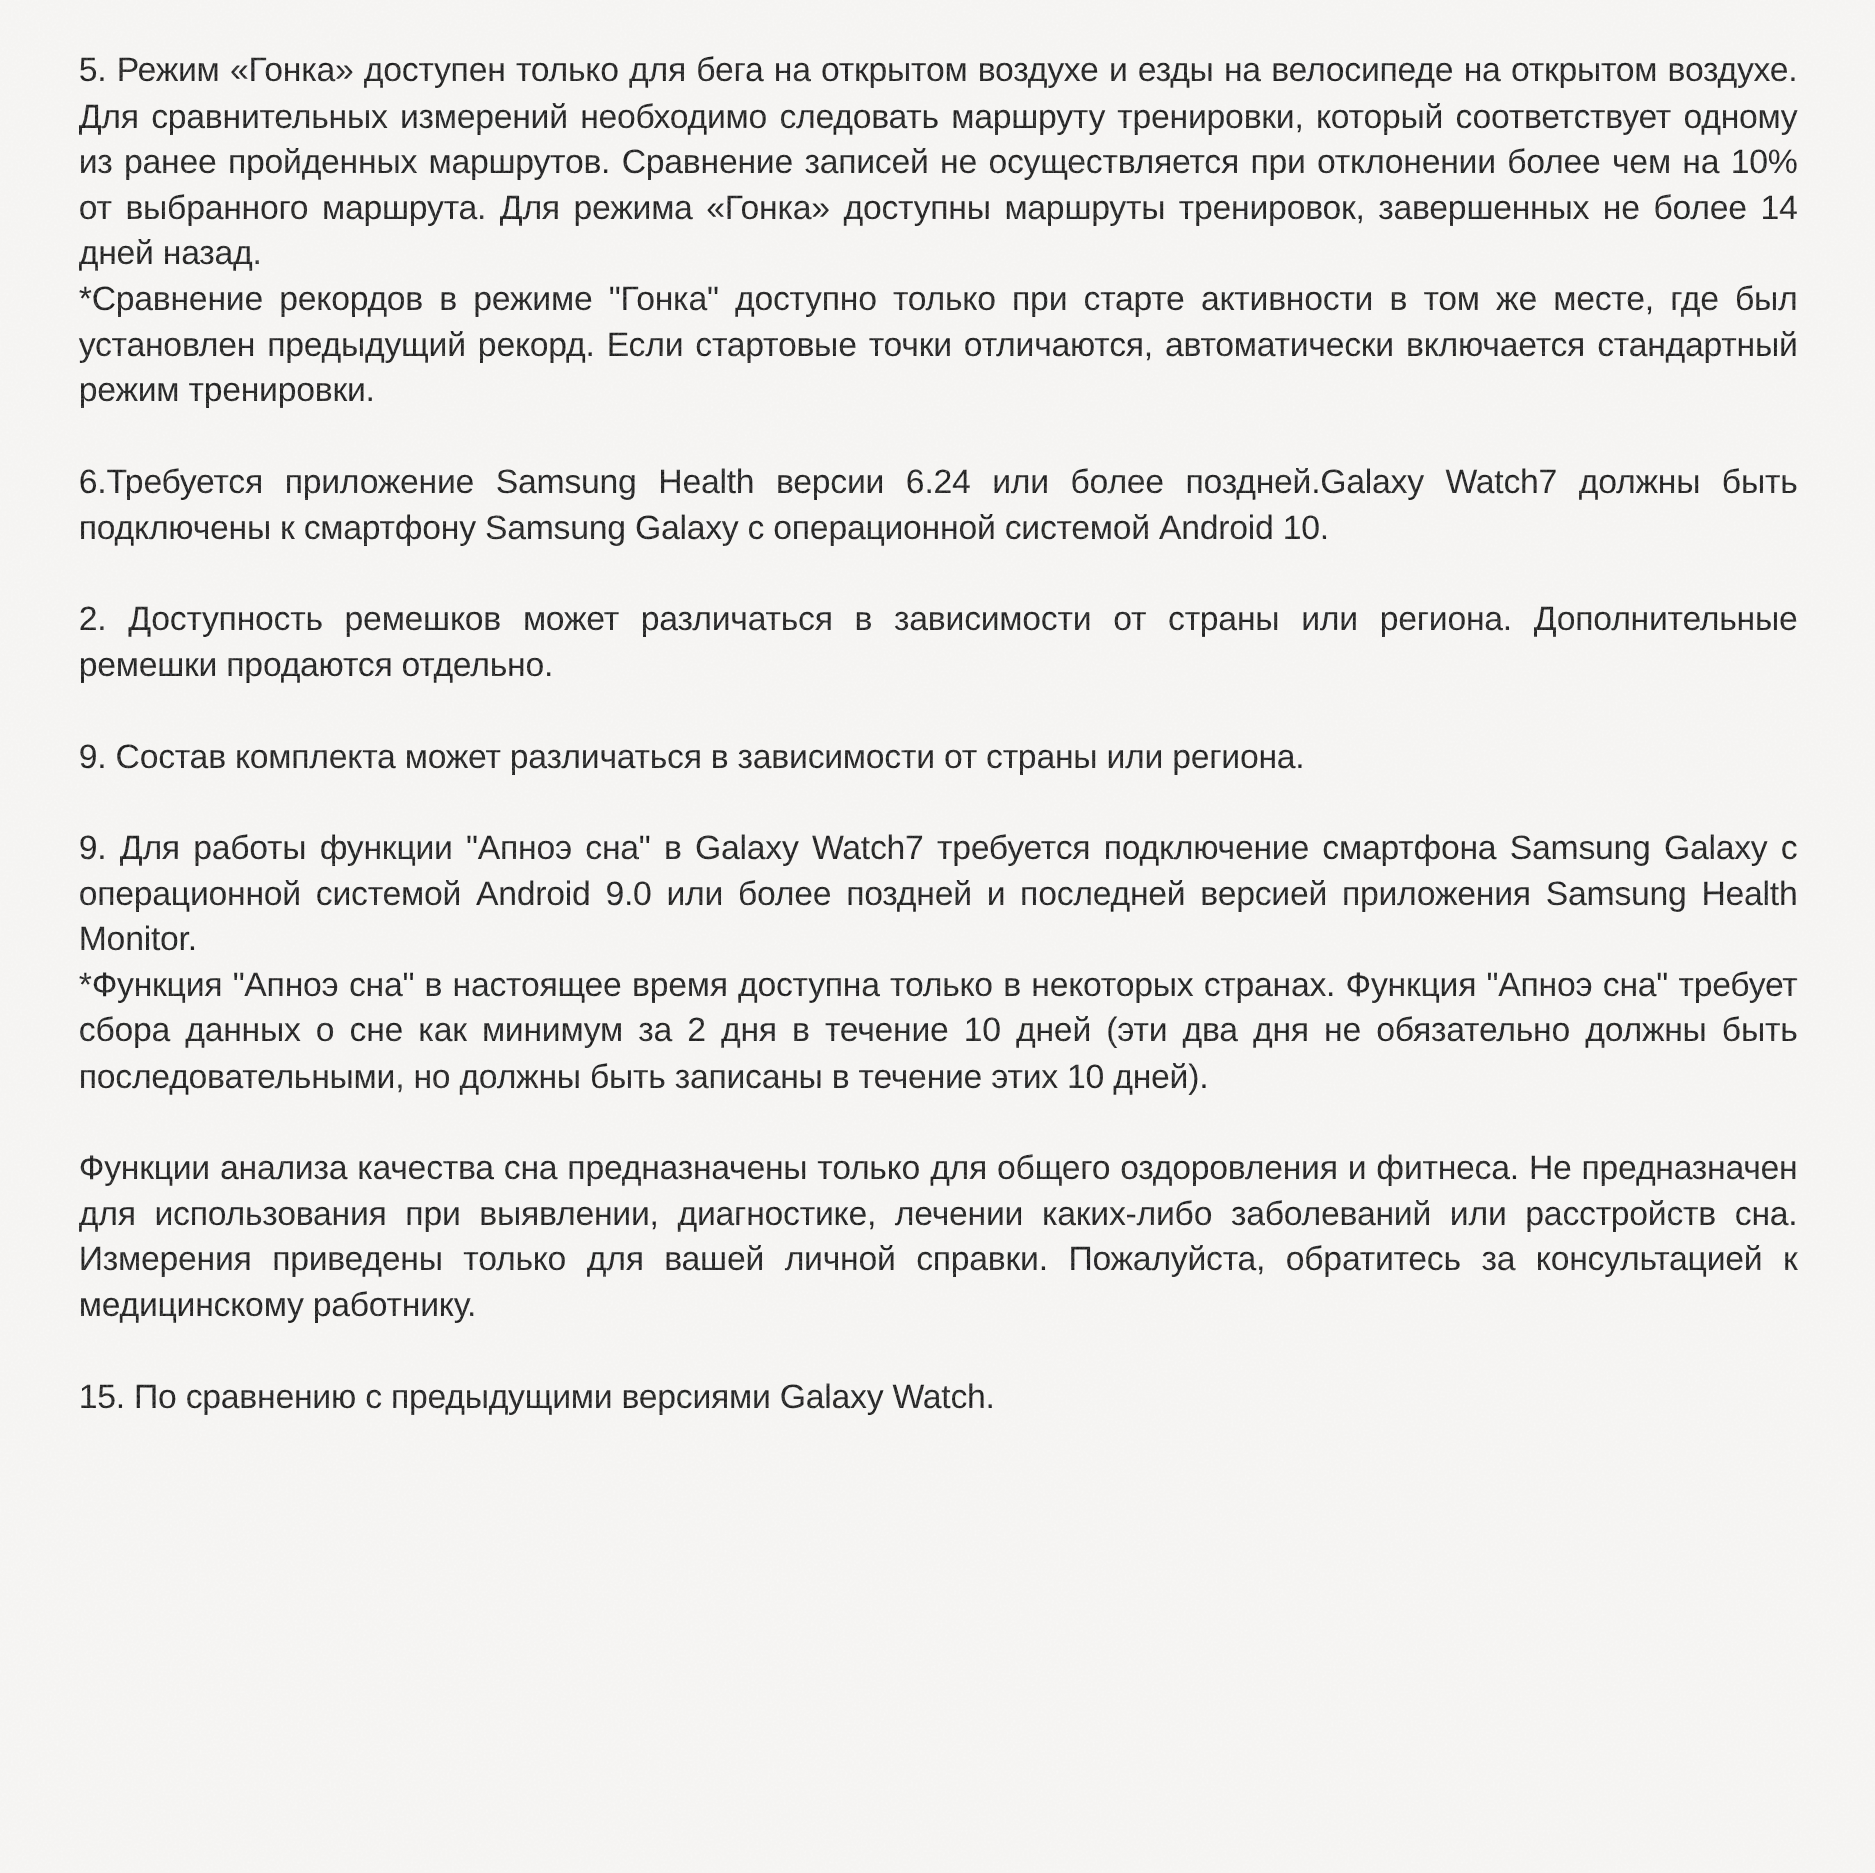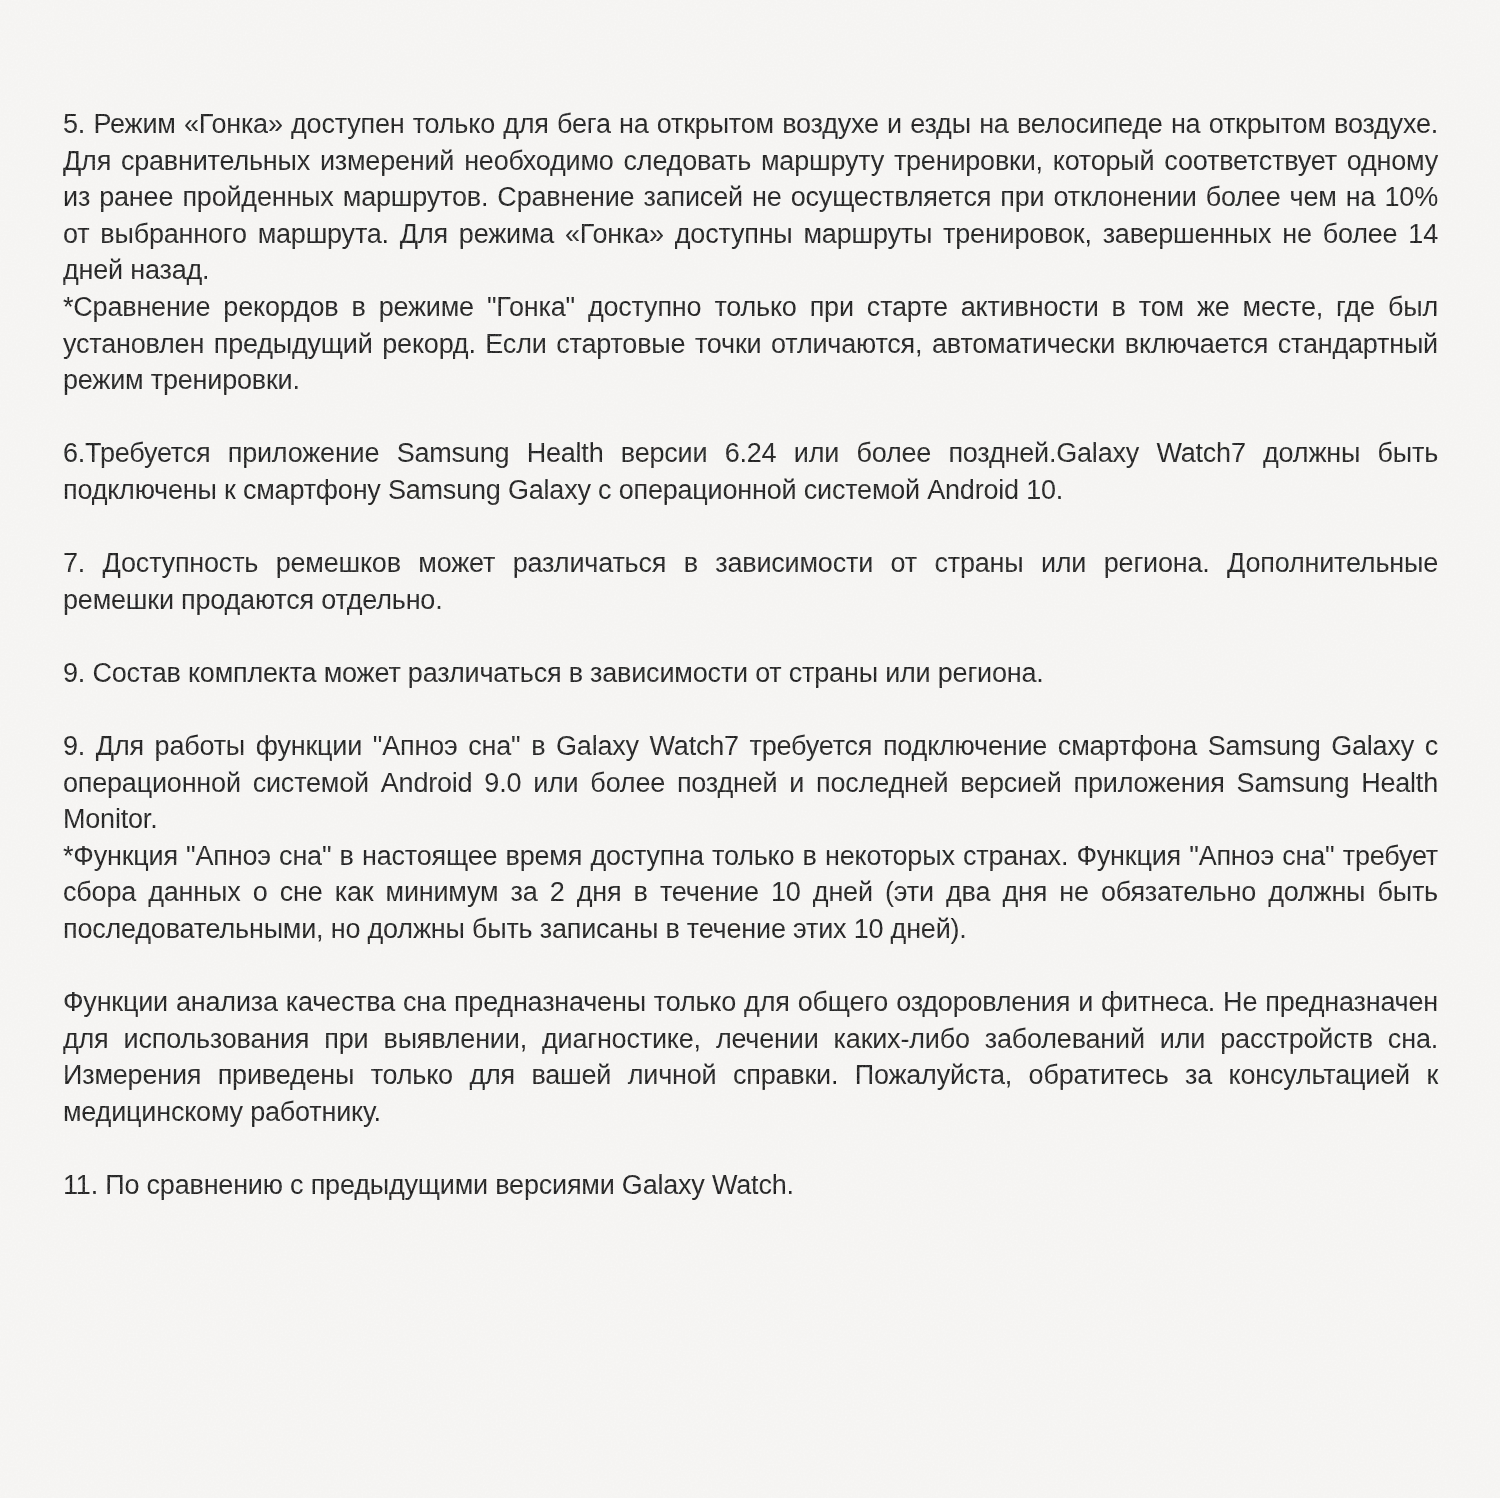--- a/index.html
+++ b/index.html
@@ -15,21 +15,21 @@
     height: 1498px;
     background: var(--bg);
     font-family: "Liberation Sans", "DejaVu Sans", sans-serif;
     position: relative;
     overflow: hidden;
   }
   .page {
     box-sizing: border-box;
     width: 1500px;
     height: 1498px;
-    padding: 106px 62px 0 63px;
+    padding: 38px 62px 0 63px;
     color: var(--fg);
     font-size: 27px;
     line-height: 36.6px;
     letter-spacing: -0.2px;
     font-weight: 400;
   }
   .block {
     margin: 0 0 36.6px 0;
   }
   .block:last-child {
@@ -58,38 +58,38 @@
   <section class="block">
     <p>5. Режим «Гонка» доступен только для бега на открытом воздухе и езды на велосипеде на открытом воздухе. Для сравнительных измерений необходимо следовать маршруту тренировки, который соответствует одному из ранее пройденных маршрутов. Сравнение записей не осуществляется при отклонении более чем на 10% от выбранного маршрута. Для режима «Гонка» доступны маршруты тренировок, завершенных не более 14 дней назад.</p>
     <p>*Сравнение рекордов в режиме "Гонка" доступно только при старте активности в том же месте, где был установлен предыдущий рекорд. Если стартовые точки отличаются, автоматически включается стандартный режим тренировки.</p>
   </section>
 
   <section class="block">
     <p>6.Требуется приложение Samsung Health версии 6.24 или более поздней.Galaxy Watch7 должны быть подключены к смартфону Samsung Galaxy с операционной системой Android 10.</p>
   </section>
 
   <section class="block">
-    <p>7. Доступность ремешков может различаться в зависимости от страны или региона. Дополнительные ремешки продаются отдельно.</p>
+    <p>2. Доступность ремешков может различаться в зависимости от страны или региона. Дополнительные ремешки продаются отдельно.</p>
   </section>
 
   <section class="block">
     <p>9. Состав комплекта может различаться в зависимости от страны или региона.</p>
   </section>
 
   <section class="block">
     <p>9. Для работы функции "Апноэ сна" в Galaxy Watch7 требуется подключение смартфона Samsung Galaxy с операционной системой Android 9.0 или более поздней и последней версией приложения Samsung Health Monitor.</p>
     <p>*Функция "Апноэ сна" в настоящее время доступна только в некоторых странах. Функция "Апноэ сна" требует сбора данных о сне как минимум за 2 дня в течение 10 дней (эти два дня не обязательно должны быть последовательными, но должны быть записаны в течение этих 10 дней).</p>
   </section>
 
   <section class="block">
     <p>Функции анализа качества сна предназначены только для общего оздоровления и фитнеса. Не предназначен для использования при выявлении, диагностике, лечении каких-либо заболеваний или расстройств сна. Измерения приведены только для вашей личной справки. Пожалуйста, обратитесь за консультацией к медицинскому работнику.</p>
   </section>
 
   <section class="block">
-    <p>11. По сравнению с предыдущими версиями Galaxy Watch.</p>
+    <p>15. По сравнению с предыдущими версиями Galaxy Watch.</p>
   </section>
 
 </main>
 
 <svg class="noise-overlay" width="1500" height="1498" xmlns="http://www.w3.org/2000/svg" aria-hidden="true">
   <filter id="paperNoise">
     <feTurbulence type="fractalNoise" baseFrequency="0.55" numOctaves="2" seed="7" stitchTiles="stitch"></feTurbulence>
     <feColorMatrix type="matrix" values="0 0 0 0 1  0 0 0 0 1  0 0 0 0 1  0.6 0.6 0.6 0 -0.75"></feColorMatrix>
   </filter>
   <rect width="1500" height="1498" filter="url(#paperNoise)" opacity="0.5"></rect>

